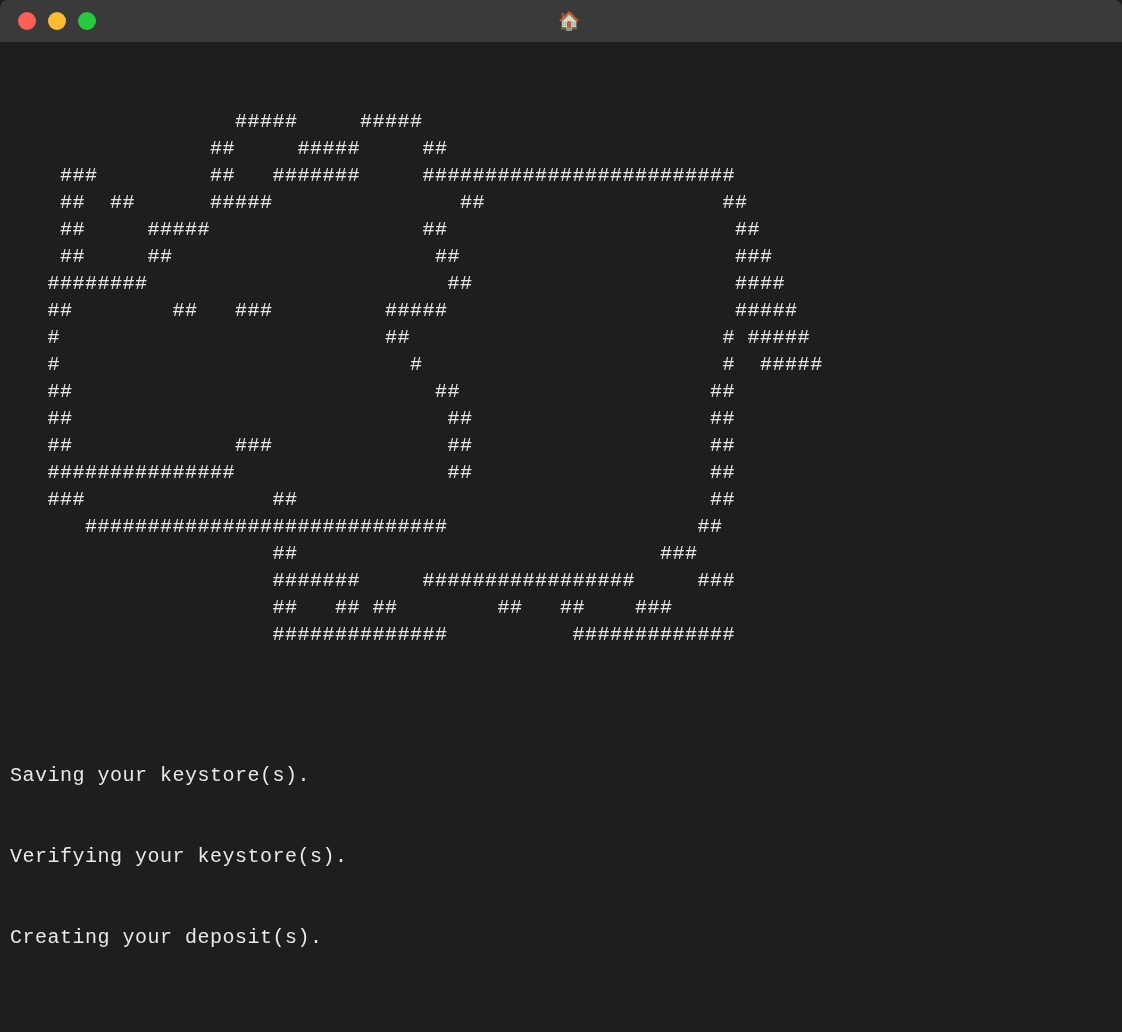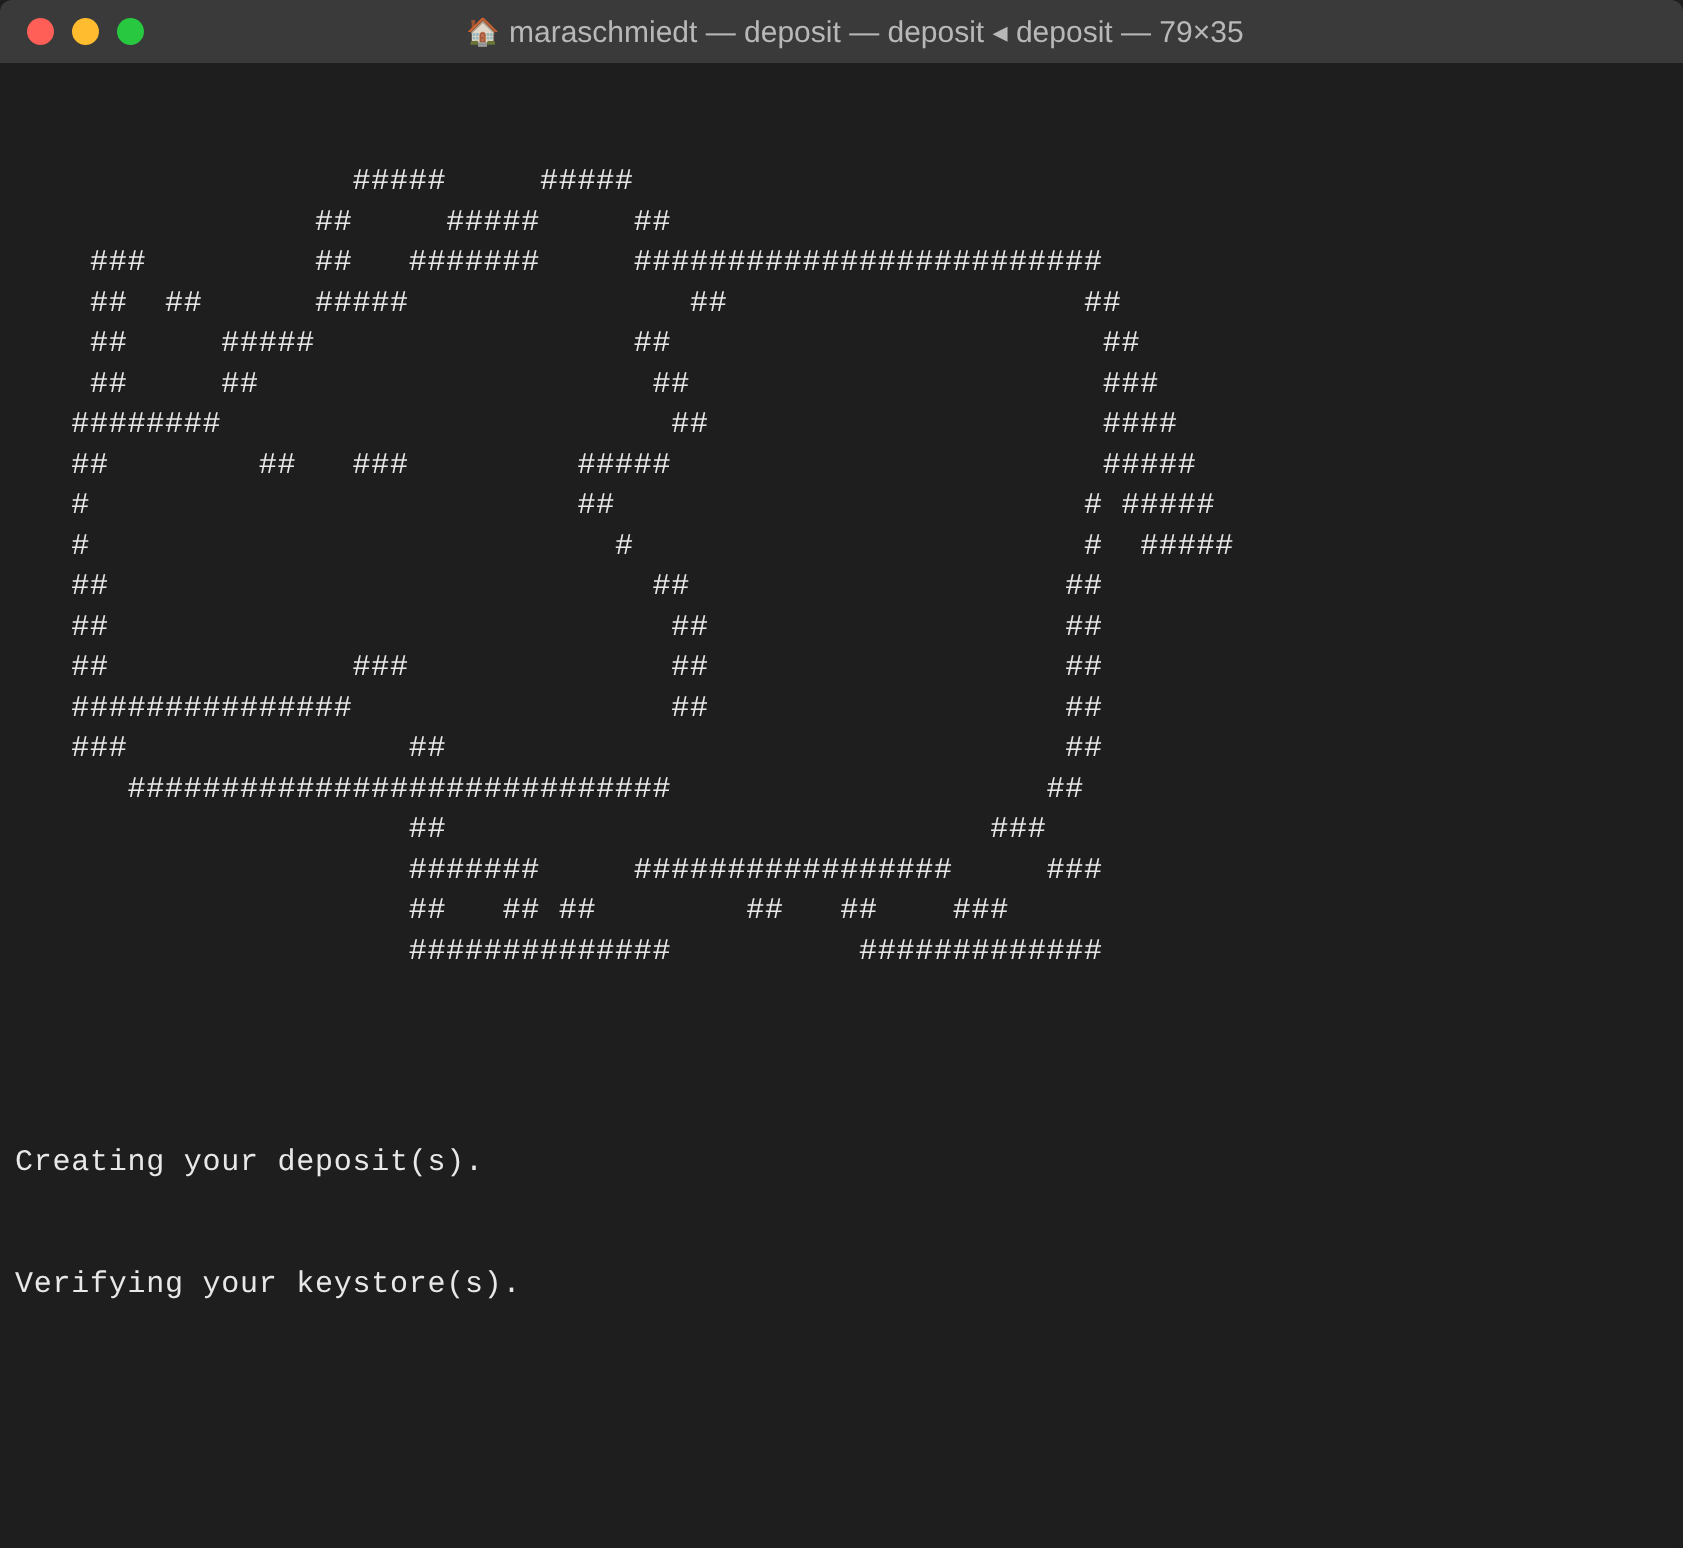--- a/index.html
+++ b/index.html
@@ -85,21 +85,20 @@
 
 <div class="window">
   <div class="titlebar">
     <div class="traffic-lights">
       <div class="traffic-light red"></div>
       <div class="traffic-light yellow"></div>
       <div class="traffic-light green"></div>
     </div>
     <div class="title-text">
       <span class="home-icon">🏠</span>
-      <span>maraschmiedt — deposit — deposit ◂ deposit — 79×35</span>
     </div>
   </div>
   <div class="terminal-content">
     <div class="ascii-art">                  #####     #####
                 ##     #####     ##
     ###         ##   #######     #########################
     ##  ##      #####               ##                   ##
     ##     #####                 ##                       ##
     ##     ##                     ##                      ###
    ########                        ##                     ####
@@ -110,22 +109,23 @@
    ##                              ##                   ##
    ##             ###              ##                   ##
    ###############                 ##                   ##
    ###               ##                                 ##
       #############################                    ##
                      ##                             ###
                      #######     #################     ###
                      ##   ## ##        ##   ##    ###
                      ##############          #############</div>
     <div class="status-lines">
+      <div class="status-line">Saving your keystore(s).</div>
+      <div class="status-line">Verifying your keystore(s).</div>
       <div class="status-line">Creating your deposit(s).</div>
-      <div class="status-line">Verifying your keystore(s).</div>
       
       <div class="status-line"></div>
       
       
       <div class="status-line"></div>
       <div class="status-line"></div>
     </div>
     
   </div>
 </div>

